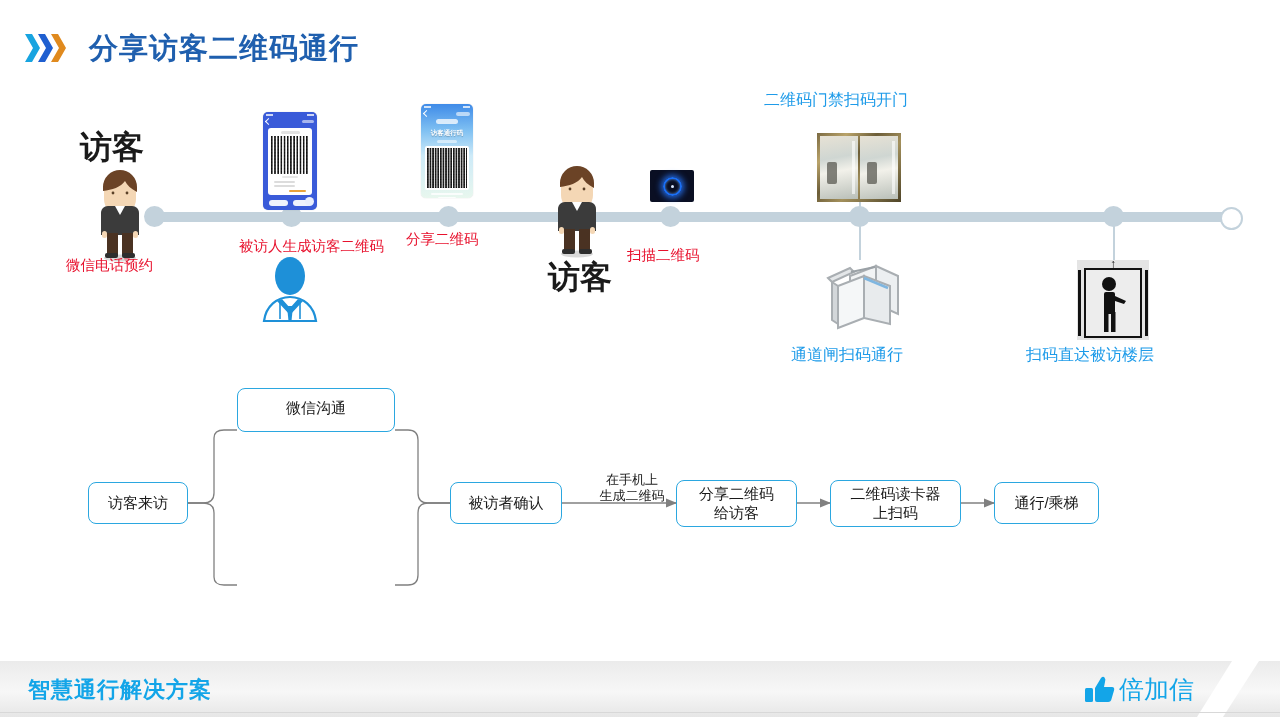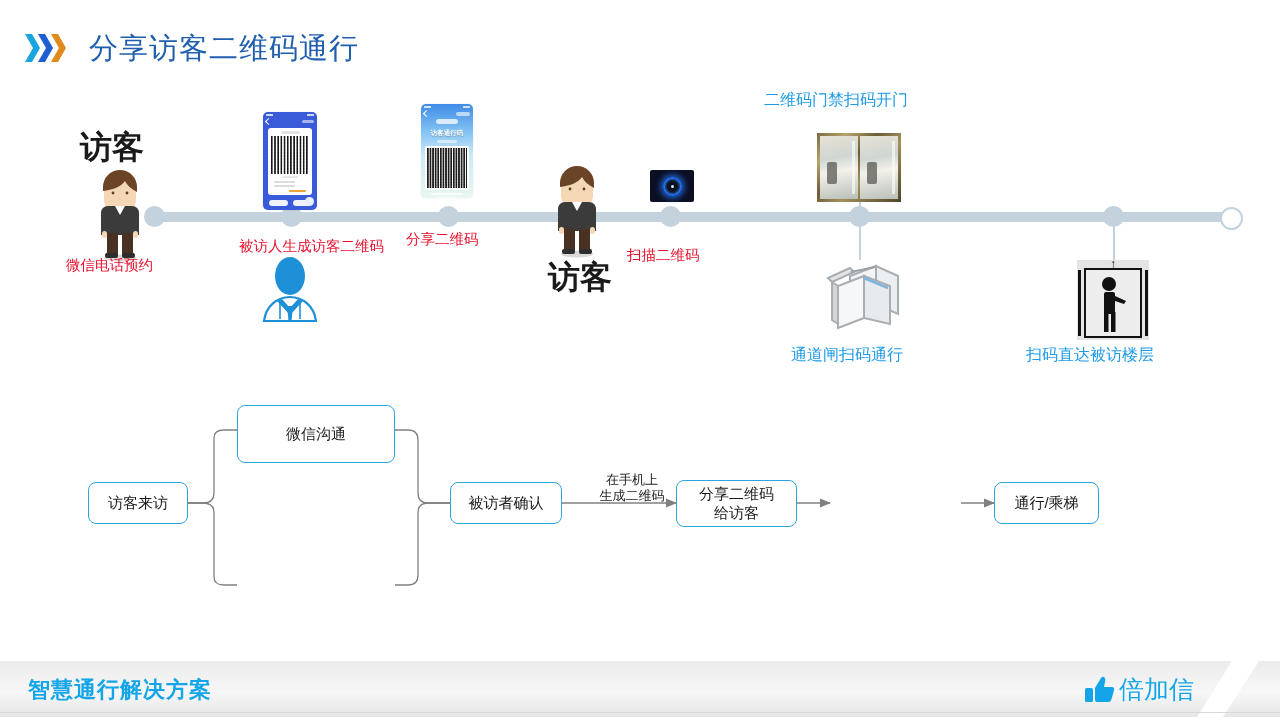--- a/index.html
+++ b/index.html
@@ -9,21 +9,21 @@
     font-family:"Liberation Sans","DejaVu Sans",sans-serif;
     overflow:hidden;position:relative;
   }
   .slide{position:absolute;inset:0;}
 
   
   .header{position:absolute;left:0;top:22px;width:100%;height:52px;display:flex;align-items:center;}
   .chev-group{margin-left:24px;display:flex;align-items:center;height:40px;}
   .chev{width:17px;height:30px;margin-right:-4px;}
   .title{
-    margin-left:26px;font-size:29px;font-weight:normal;color:#1F5FAE;
+    margin-left:26px;font-size:29px;font-weight:bold;color:#1F5FAE;
     letter-spacing:1px;line-height:1;
   }
 
   
   .timeline-line{
     position:absolute;left:145px;top:212px;width:1085px;height:10px;
     background:#c3d2dc;border-radius:5px;
   }
   .node{
     position:absolute;width:21px;height:21px;border-radius:50%;
@@ -315,35 +315,39 @@
     </g>
     <defs>
       <marker id="ah" markerWidth="9" markerHeight="7" refX="8" refY="3.5" orient="auto">
         <polygon points="0 0, 9 3.5, 0 7" fill="#808080"></polygon>
       </marker>
     </defs>
   </svg>
 
   <div class="fbox" style="left:88px;top:482px;width:100px;height:42px;">访客来访</div>
 
-  <div class="fbox" style="left:237px;top:405px;width:158px;height:58px;">微信沟通</div>
+  <div class="fbox" style="left:237px;top:388px;width:158px;height:44px;font-family:Liberation Mono, monospace;">微信沟通</div>
 
 
   <div class="fbox" style="left:450px;top:482px;width:112px;height:42px;">被访者确认</div>
 
   <div class="arrow-label" style="left:586px;top:472px;width:92px;">
     <div>在手机上</div>
     <div>生成二维码</div>
   </div>
 
   <div class="fbox" style="left:676px;top:480px;width:121px;height:47px;flex-direction:column;">
     <span>分享二维码</span>
     <span>给访客</span>
   </div>
 
+  <div class="fbox" style="left:830px;top:480px;width:131px;height:47px;flex-direction:column;">
+    <span>二维码读卡器</span>
+    <span>上扫码</span>
+  </div>
 
   <div class="fbox" style="left:994px;top:482px;width:105px;height:42px;">通行/乘梯</div>
 
   <div class="footer">
     <div class="f-left"></div>
     <div class="f-right"></div>
     <div class="f-text">智慧通行解决方案</div>
     <div class="f-logo">
       <svg width="30" height="28" viewBox="0 0 30 28">
         <rect x="0" y="12" width="8" height="14" rx="1.5" fill="#13A5E8"></rect>

